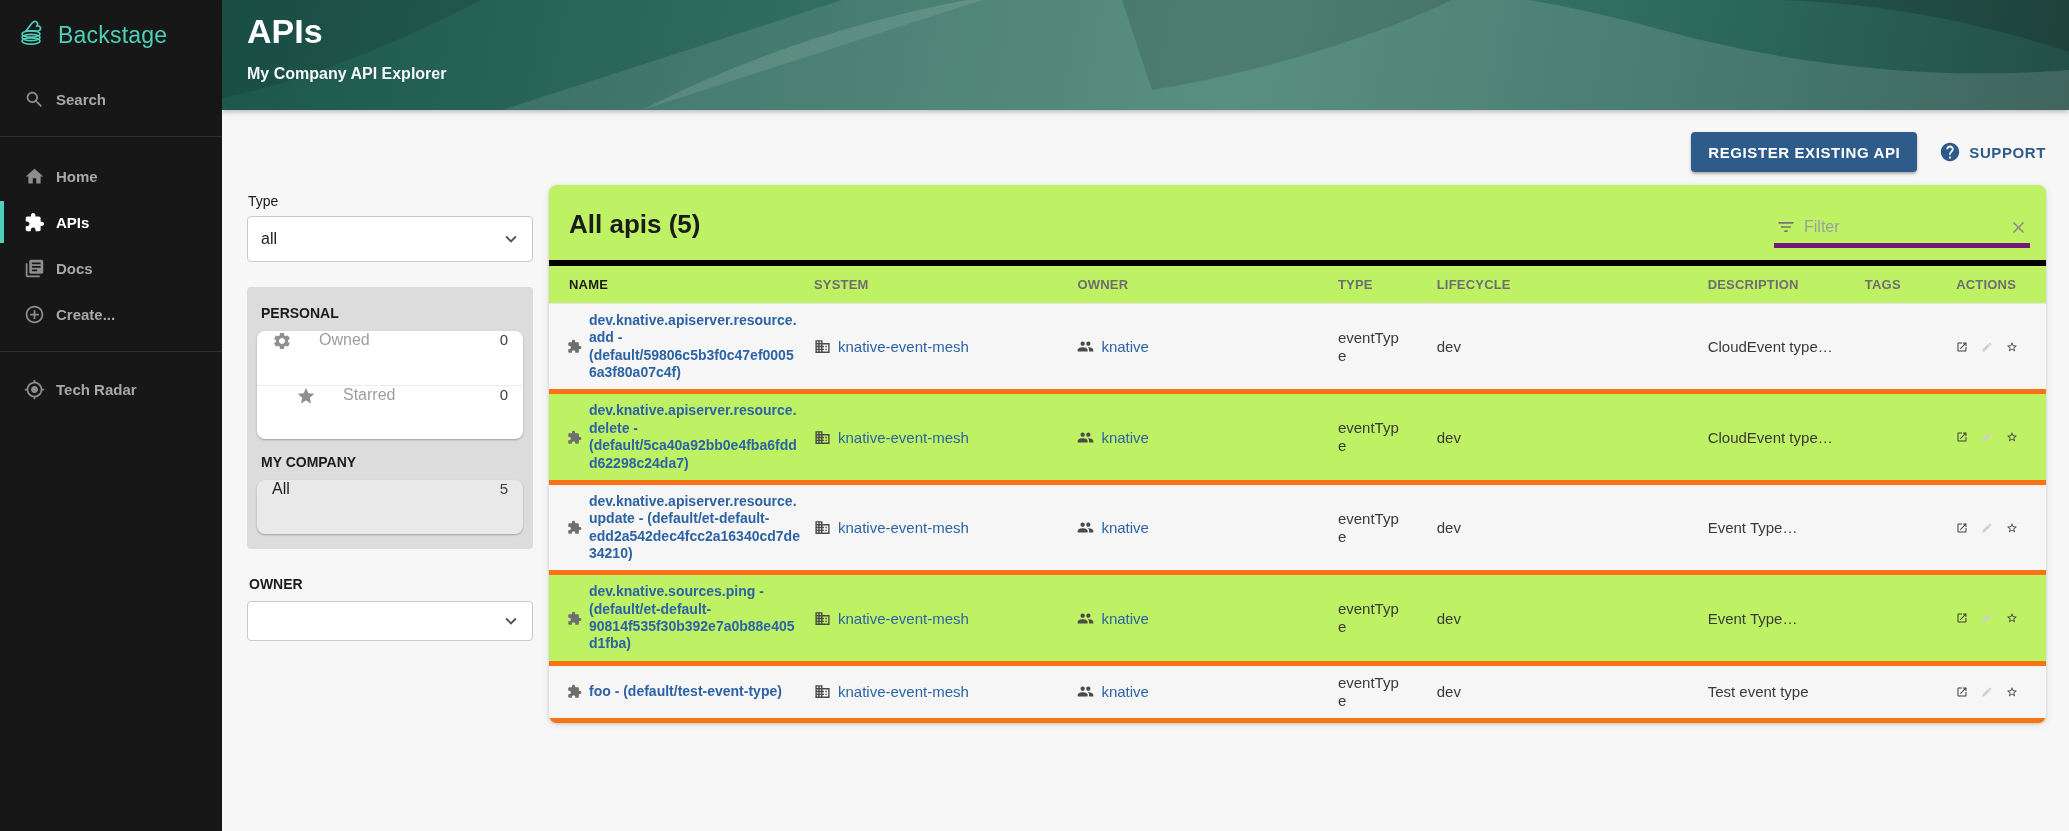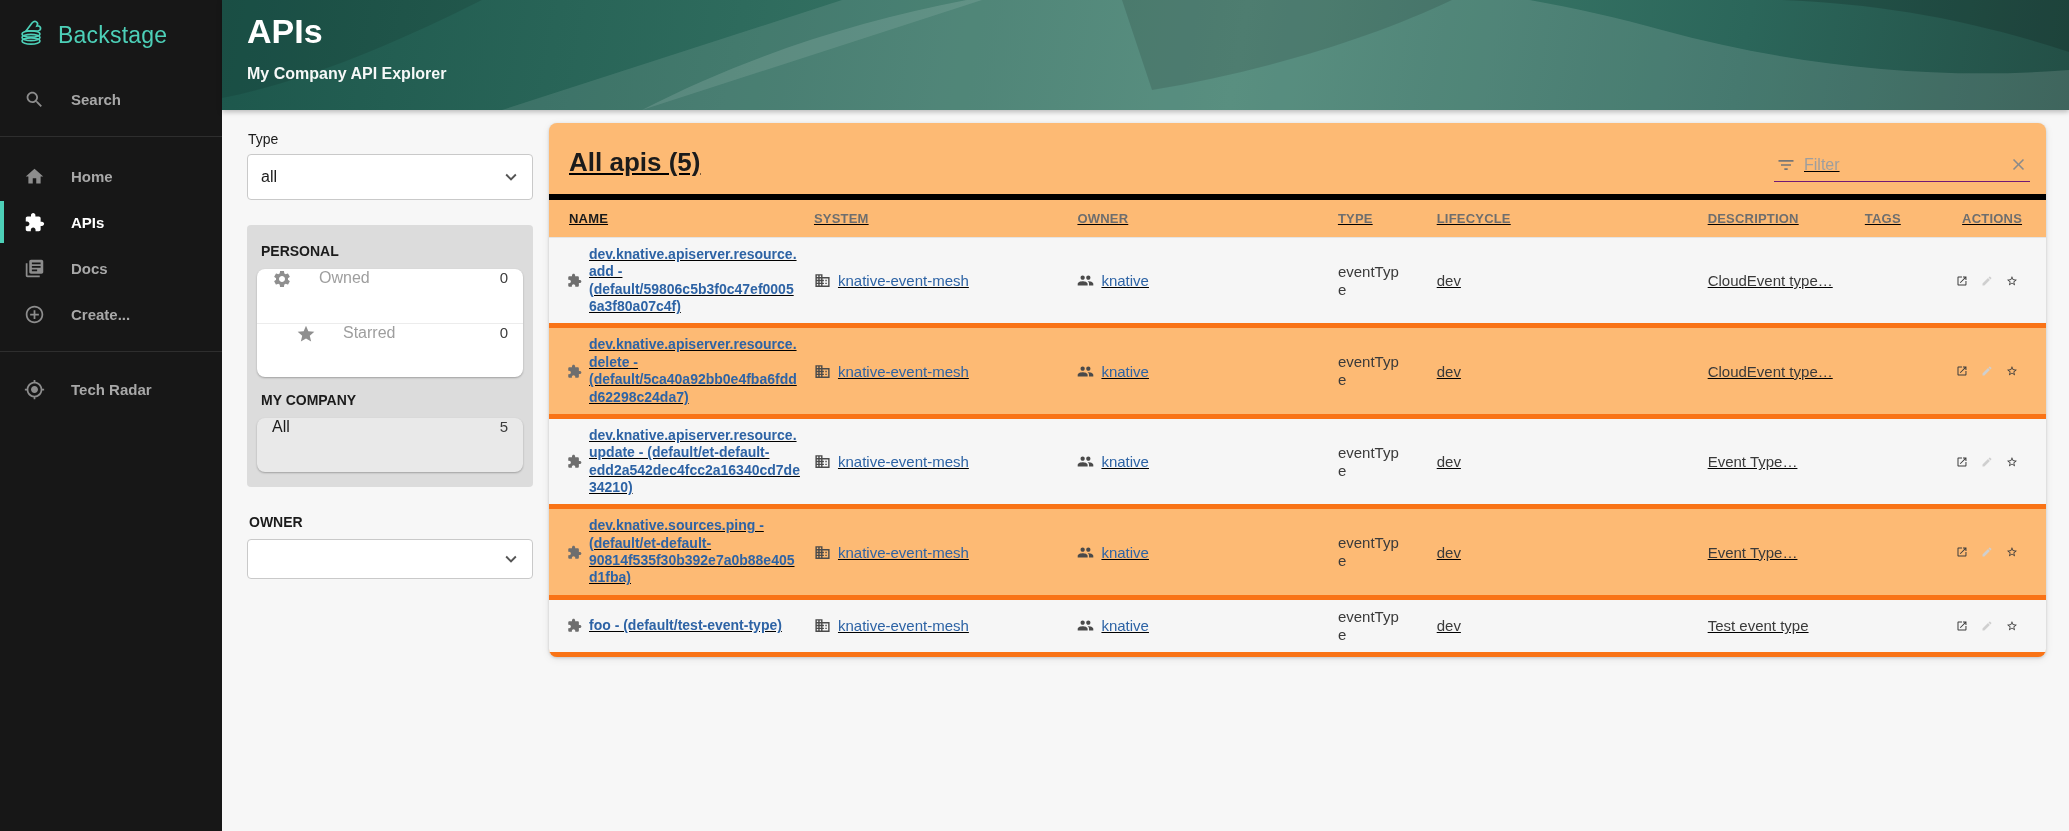--- a/index.html
+++ b/index.html
@@ -4,21 +4,21 @@
 <style>
   * { margin:0; padding:0; box-sizing:border-box; }
   html,body { width:2069px; height:831px; overflow:hidden; }
   body { font-family:"Liberation Sans", sans-serif; background:#f7f7f7; }
   .app { display:flex; width:100%; height:100%; }
 
   
   .sidebar { width:222px; flex-shrink:0; background:#171717; display:flex; flex-direction:column; }
   .logo-row { height:70px; display:flex; align-items:center; padding-left:18px; gap:10px; cursor:pointer; }
   .logo-text { color:#4dd0b8; font-size:23px; letter-spacing:.2px; }
-  .side-item { height:46px; display:flex; align-items:center; gap:26px; padding-left:24px;
+  .side-item { height:46px; display:flex; align-items:center; gap:11px; padding-left:24px;
                font-size:15px; font-weight:bold; color:#a8a8a8; position:relative; cursor:pointer; }
   .side-item .sicon { width:21px; height:21px; color:#8d8d8d; flex-shrink:0; }
   .side-item.active { color:#ffffff; }
   .side-item.active .sicon { color:#ffffff; }
   .side-item.active::before { content:""; position:absolute; left:0; top:2px; bottom:2px; width:4px; background:#4dd0b8; }
   .side-divider { height:1px; background:#2e2e2e; margin:14px 0; }
   .search-item { margin-top:6px; }
   .group-top { margin-top:2px; }
 
   
@@ -57,40 +57,40 @@
   .panel-item + .panel-item { border-top:1px solid #ececec;padding-left:39px; }
   .panel-item .picon { width:20px; height:20px; color:#8f8f8f; flex-shrink:0; }
   .panel-item .plabel { flex:1; color:#9e9e9e; }
   .panel-item .pcount { color:#3c3c3c; font-size:15px; }
   .company-card { background:#e9e9e9; }
   .company-card .plabel { color:#1b1b1b; }
   .owner-label { font-size:14px; font-weight:bold; color:#1b1b1b; margin:27px 0 9px 2px; }
   .owner-select { height:40px; }
 
   
-  .table-card { flex:1; background:#fdba74; border-radius:8px; min-width:0;
-    box-shadow:0 1px 3px rgba(0,0,0,.16),0 2px 8px rgba(0,0,0,.08); overflow:hidden;text-decoration:underline; }
+  .table-card { flex:1; background:#bef264; border-radius:8px; min-width:0;
+    box-shadow:0 1px 3px rgba(0,0,0,.16),0 2px 8px rgba(0,0,0,.08); overflow:hidden; }
   .card-top { display:flex; justify-content:space-between; align-items:flex-start; padding:20px 16px 12px 20px; }
   .card-title { font-size:26px; font-weight:bold; color:#1b1b1b; padding-top:4px; }
-  .filter-field { width:256px; display:flex; gap:8px;
-    border-bottom:1px solid #701a75; padding:4px 2px 6px 2px; margin-top:8px; }
+  .filter-field { width:256px; display:flex; align-items:center; gap:8px;
+    border-bottom:5px solid #701a75; padding:4px 2px 6px 2px; margin-top:8px; }
   .filter-field .ficon { width:20px; height:20px; color:#757575; flex-shrink:0; }
   .filter-field input { flex:1; border:none; outline:none; background:transparent;
     font-family:inherit; font-size:16px; color:#333; min-width:0; }
   .filter-field input::placeholder { color:#9e9e9e; }
   .clear-btn { width:19px; height:19px; color:#8a8a8a; cursor:pointer; flex-shrink:0; }
 
   table { width:100%; border-collapse:collapse; table-layout:fixed; }
   col.c-name{width:17.7%} col.c-system{width:17.6%} col.c-owner{width:17.4%}
   col.c-type{width:6.6%} col.c-life{width:18.1%} col.c-desc{width:10.5%}
   col.c-tags{width:6.1%} col.c-actions{width:6.0%}
   th { text-align:left; font-size:13px; font-weight:bold; color:#6e6e6e; letter-spacing:.2px;
     padding:11px 8px 11px 0; border-top:6px solid #000000; border-bottom:1px solid #e4e4e4; cursor:pointer; }
   th.first { padding-left:20px; color:#1b1b1b; }
-  th.last { text-align:center; padding-right:18px; }
+  th.last { text-align:left; padding-right:18px; }
   td { font-size:15px; color:#3a3a3a; padding:8px 10px 8px 0; border-bottom:5px solid #f97316; vertical-align:middle; }
   tr.zebra td { background:#f6f6f6; }
   .name-cell { display:flex; align-items:center; gap:7px; padding-left:18px; }
   .puzzle-sm { width:15px; height:15px; color:#6e6e6e; flex-shrink:0; }
   a.name-link { color:#2d63a5; font-weight:bold; font-size:14px; line-height:1.24;
     text-decoration:none; overflow-wrap:anywhere; max-width:212px; display:inline-block; }
   .entity-link { display:flex; align-items:center; gap:7px; }
   .entity-link a { color:#2d63a5; font-size:15px; text-decoration:none; }
   .eicon { width:17px; height:17px; color:#4a4a4a; flex-shrink:0; }
   .type-text { display:inline-block; max-width:64px; overflow-wrap:anywhere; line-height:1.2; }
@@ -174,20 +174,29 @@
         <path d="M1560,0 L1847,0 L1847,52 C1750,20 1660,4 1560,0 Z" fill="rgba(0,0,0,0.16)"></path>
       </svg>
       <div class="header-inner">
         <div class="page-title">APIs</div>
         <div class="page-subtitle">My Company API Explorer</div>
       </div>
     </header>
 
     <div class="content">
 
+      <div class="actions-row">
+        <button class="register-btn">REGISTER EXISTING API</button>
+        <button class="support-btn">
+          <svg viewBox="0 0 24 24" fill="#2e5c8a">
+              <path d="M12 2C6.48 2 2 6.48 2 12s4.48 10 10 10 10-4.48 10-10S17.52 2 12 2zm1 17h-2v-2h2v2zm2.07-7.75l-.9.92C13.45 12.9 13 13.5 13 15h-2v-.5c0-1.1.45-2.1 1.17-2.83l1.24-1.26c.37-.36.59-.86.59-1.41 0-1.1-.9-2-2-2s-2 .9-2 2H8c0-2.21 1.79-4 4-4s4 1.79 4 4c0 .88-.36 1.68-.93 2.25z"></path>
+            </svg>
+          <span>SUPPORT</span>
+        </button>
+      </div>
 
       <div class="body-row">
 
         <div class="filters">
           <div class="type-label">Type</div>
           <div class="select-box">
             <span>all</span>
             <svg class="chev" viewBox="0 0 24 24" fill="currentColor">
                 <path d="M7.41 8.59L12 13.17l4.59-4.58L18 10l-6 6-6-6 1.41-1.41z"></path>
               </svg>

